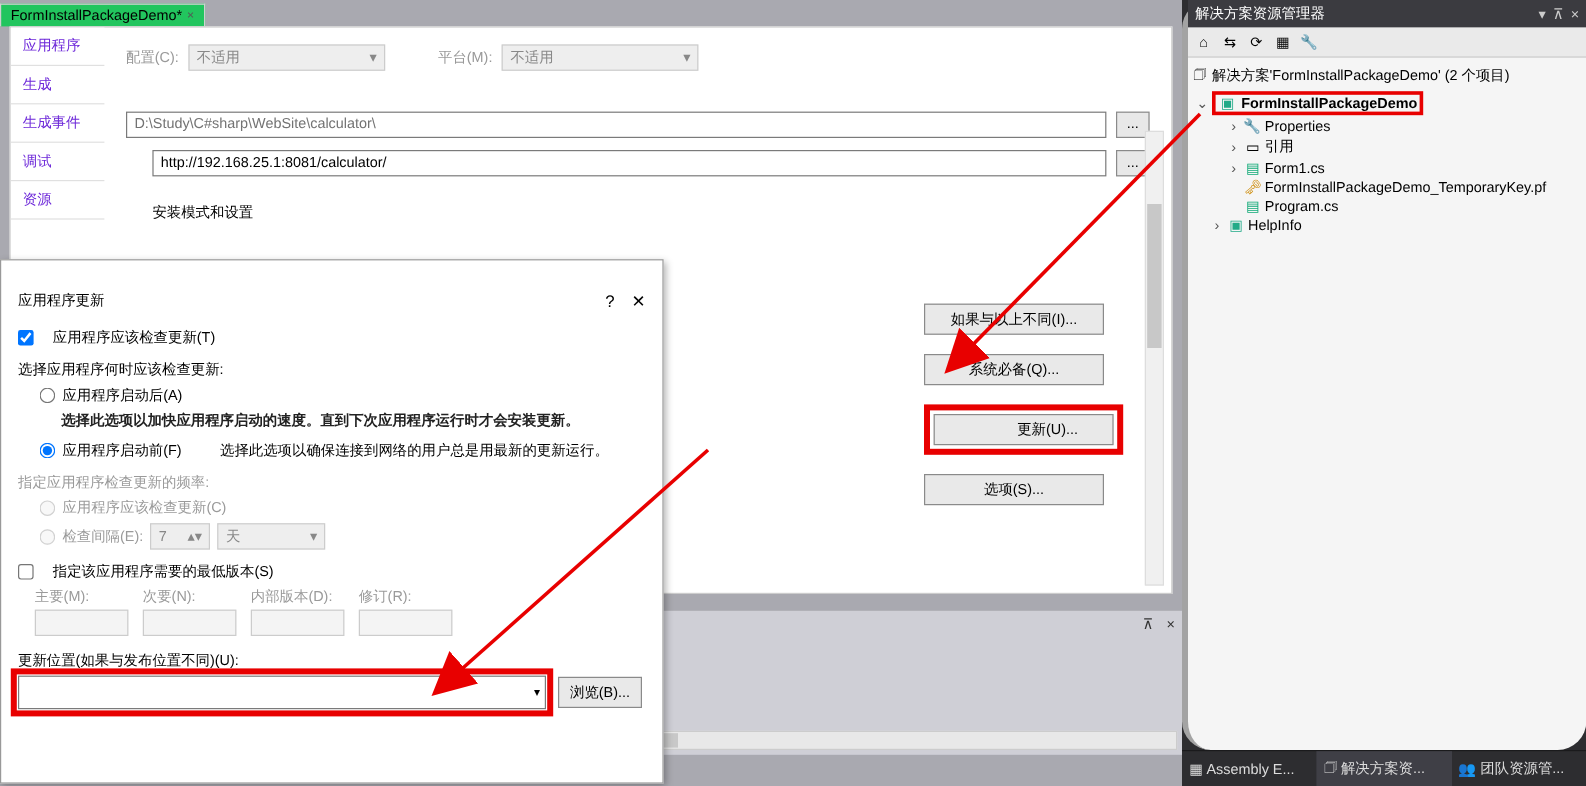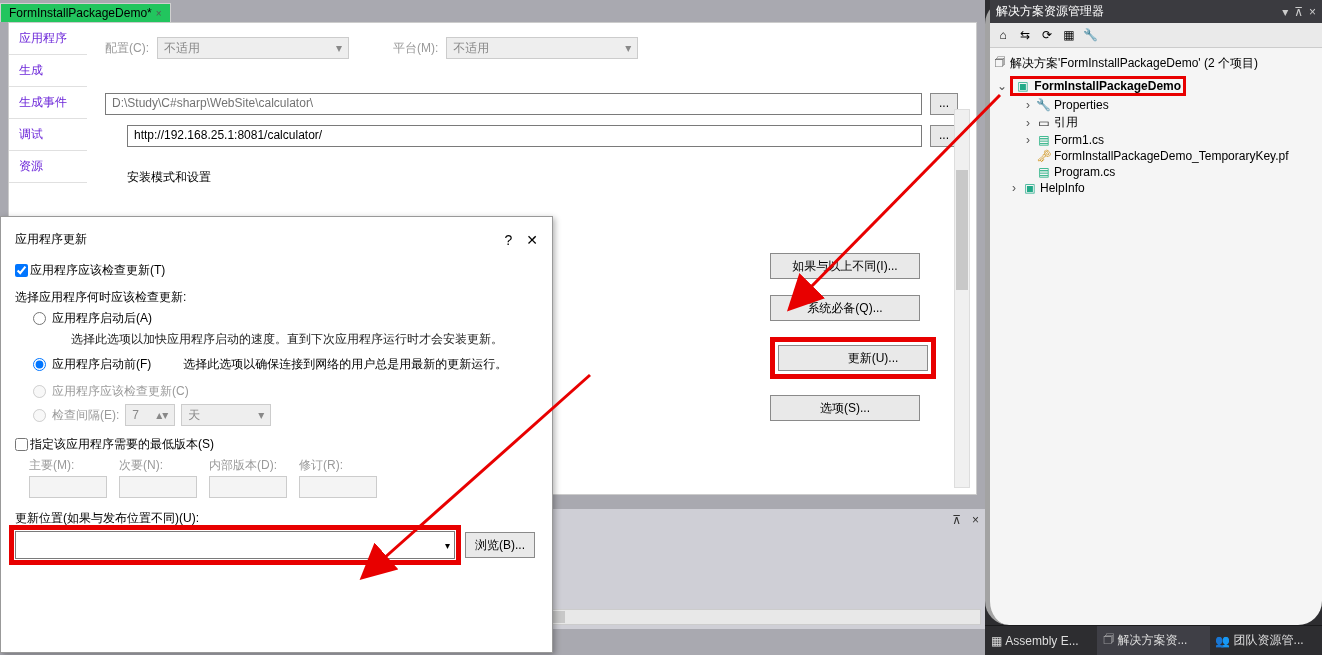--- a/index.html
+++ b/index.html
@@ -15,21 +15,21 @@
 .tab { background: #22c55e; border: 1px solid #d0d0d0; border-bottom: none; padding: 2px 8px; display: flex; align-items: center; gap: 4px; }
 .tab .close { color: #555; font-size: 10px; }
 
 
 .props { position: absolute; top: 22px; left: 8px; right: 8px; bottom: 160px; background: #fff; border: 1px solid #ccc; display: flex; }
 .props-nav { width: 78px; background: #fff; }
 .props-nav div { padding: 7px 10px; color: #6d28d9; border-bottom: 1px solid #e0e0e0; cursor: default; }
 .props-body { flex: 1; padding: 14px 18px; display: flex; flex-direction: column; gap: 10px; position: relative; }
 .formrow { display: flex; align-items: center; gap: 8px; }
 .lbl { color: #999; }
-.combo { border: 1px solid #ccc; background: #eee; color: #888; padding: 2px 6px; width: 192px; height: 22px; display: flex; justify-content: space-between; align-items: center; }
+.combo { border: 1px solid #ccc; background: #eee; color: #888; padding: 2px 6px; width: 164px; height: 22px; display: flex; justify-content: space-between; align-items: center; }
 .textbox { border: 1px solid #7a7a7a; background: #fff; padding: 2px 6px; height: 22px; }
 .dots { width: 28px; height: 22px; border: 1px solid #8a8a8a; background: #e8e8e8; text-align: center; line-height: 18px; }
 .props-body .pathrow { margin-top: 6px; }
 .props-body .urlrow label { display: block; margin-bottom: 3px; color: #000; padding-left: 22px; }
 .props-body .scrollwrap { position: absolute; right: 6px; top: 86px; bottom: 6px; width: 16px; background: #f0f0f0; border: 1px solid #ddd; }
 .vscroll-thumb { position: absolute; left: 1px; right: 1px; top: 60px; height: 120px; background: #c8c8c8; }
 
 
 .btncol { position: absolute; right: 40px; top: 230px; display: flex; flex-direction: column; gap: 16px; }
 .btncol button { width: 150px; height: 26px; background: #e9e9e9; border: 1px solid #8a8a8a; }
@@ -37,29 +37,29 @@
 .btncol .hilite button { width: 150px; height: 26px; padding-left: 40px; }
 
 
 .bottompanel { position: absolute; left: 0; right: 0; bottom: 26px; height: 120px; background: #cfcfd6; display: flex; }
 .bottompanel .hscroll { position: absolute; left: 4px; right: 4px; bottom: 4px; height: 16px; background: #e8e8e8; border: 1px solid #ccc; }
 .bottompanel .hscroll .thumb { position: absolute; top: 1px; bottom: 1px; left: 470px; width: 90px; background: #c8c8c8; }
 .pin { position: absolute; right: 24px; top: 4px; color: #333; }
 .bottompanel .xbtn { position: absolute; right: 6px; top: 4px; color: #333; }
 
 
-.dialog { position: absolute; left: 0; top: 216px; width: 553px; height: 437px; background: #fff; border: 1px solid #999; box-shadow: 2px 2px 6px rgba(0,0,0,0.3); padding: 14px 14px; }
+.dialog { position: absolute; left: 0; top: 216px; width: 553px; height: 437px; background: #fff; border: 1px solid #999; box-shadow: 2px 2px 6px rgba(0,0,0,0.3); padding: 25px 14px; }
 .dialog .titlebar { display: flex; justify-content: space-between; align-items: center; margin-bottom: 14px; }
 .dialog .titlebar .right { display: flex; gap: 14px; align-items: center; }
 .dialog .titlebar .right span { font-size: 14px; }
 .section { margin-bottom: 10px; }
-.checkbox { display: flex; align-items: center; gap: 2px; }
+.checkbox { display: flex; align-items: center; gap: 16px; }
 .checkbox input { width: 13px; height: 13px; }
 .radio { display: flex; align-items: center; gap: 6px; margin: 4px 0 4px 18px; }
-.hint { color: #222; margin-left: 56px; margin-top: 2px; }
+.hint { color: #222; margin-left: 36px; margin-top: 2px; font-weight: bold; }
 .disabled { color: #9a9a9a; }
 .versiongrid { display: flex; gap: 12px; margin-left: 14px; margin-top: 4px; }
 .versiongrid div { display: flex; flex-direction: column; gap: 2px; }
 .versiongrid input { width: 78px; height: 22px; border: 1px solid #ccc; background: #f4f4f4; }
 .updloc { margin-top: 12px; }
 .updloc .row { display: flex; align-items: center; gap: 10px; margin-top: 4px; }
 .updloc .combo2 { width: 440px; height: 28px; border: 1px solid #7a7a7a; display: flex; justify-content: flex-end; align-items: center; padding-right: 4px; }
 .updloc .combo2 .chev { font-size: 10px; }
 .hl-red { outline: 5px solid #e80000; outline-offset: 1px; }
 .freq .combo3 { border: 1px solid #ccc; background: #eee; color: #888; padding: 2px 6px; height: 22px; display: inline-flex; justify-content: space-between; align-items: center; }
@@ -180,20 +180,21 @@
         <div class="hint">选择此选项以加快应用程序启动的速度。直到下次应用程序运行时才会安装更新。</div>
         <div class="radio" style="margin-top:8px">
           <input type="radio" name="when" checked="" style="">
           <span>应用程序启动前(F)</span>
           <span style="width:20px"></span>
           <span>选择此选项以确保连接到网络的用户总是用最新的更新运行。</span>
         </div>
       </div>
 
       <div class="section disabled freq">
+        <div>指定应用程序检查更新的频率:</div>
         <div class="radio">
           <input type="radio" disabled="" style="">
           <span>应用程序应该检查更新(C)</span>
         </div>
         <div class="radio">
           <input type="radio" disabled="" style="">
           <span>检查间隔(E):</span>
           <span class="combo3" style="width:50px">
               <span>7</span>
               <span>▴▾</span>

